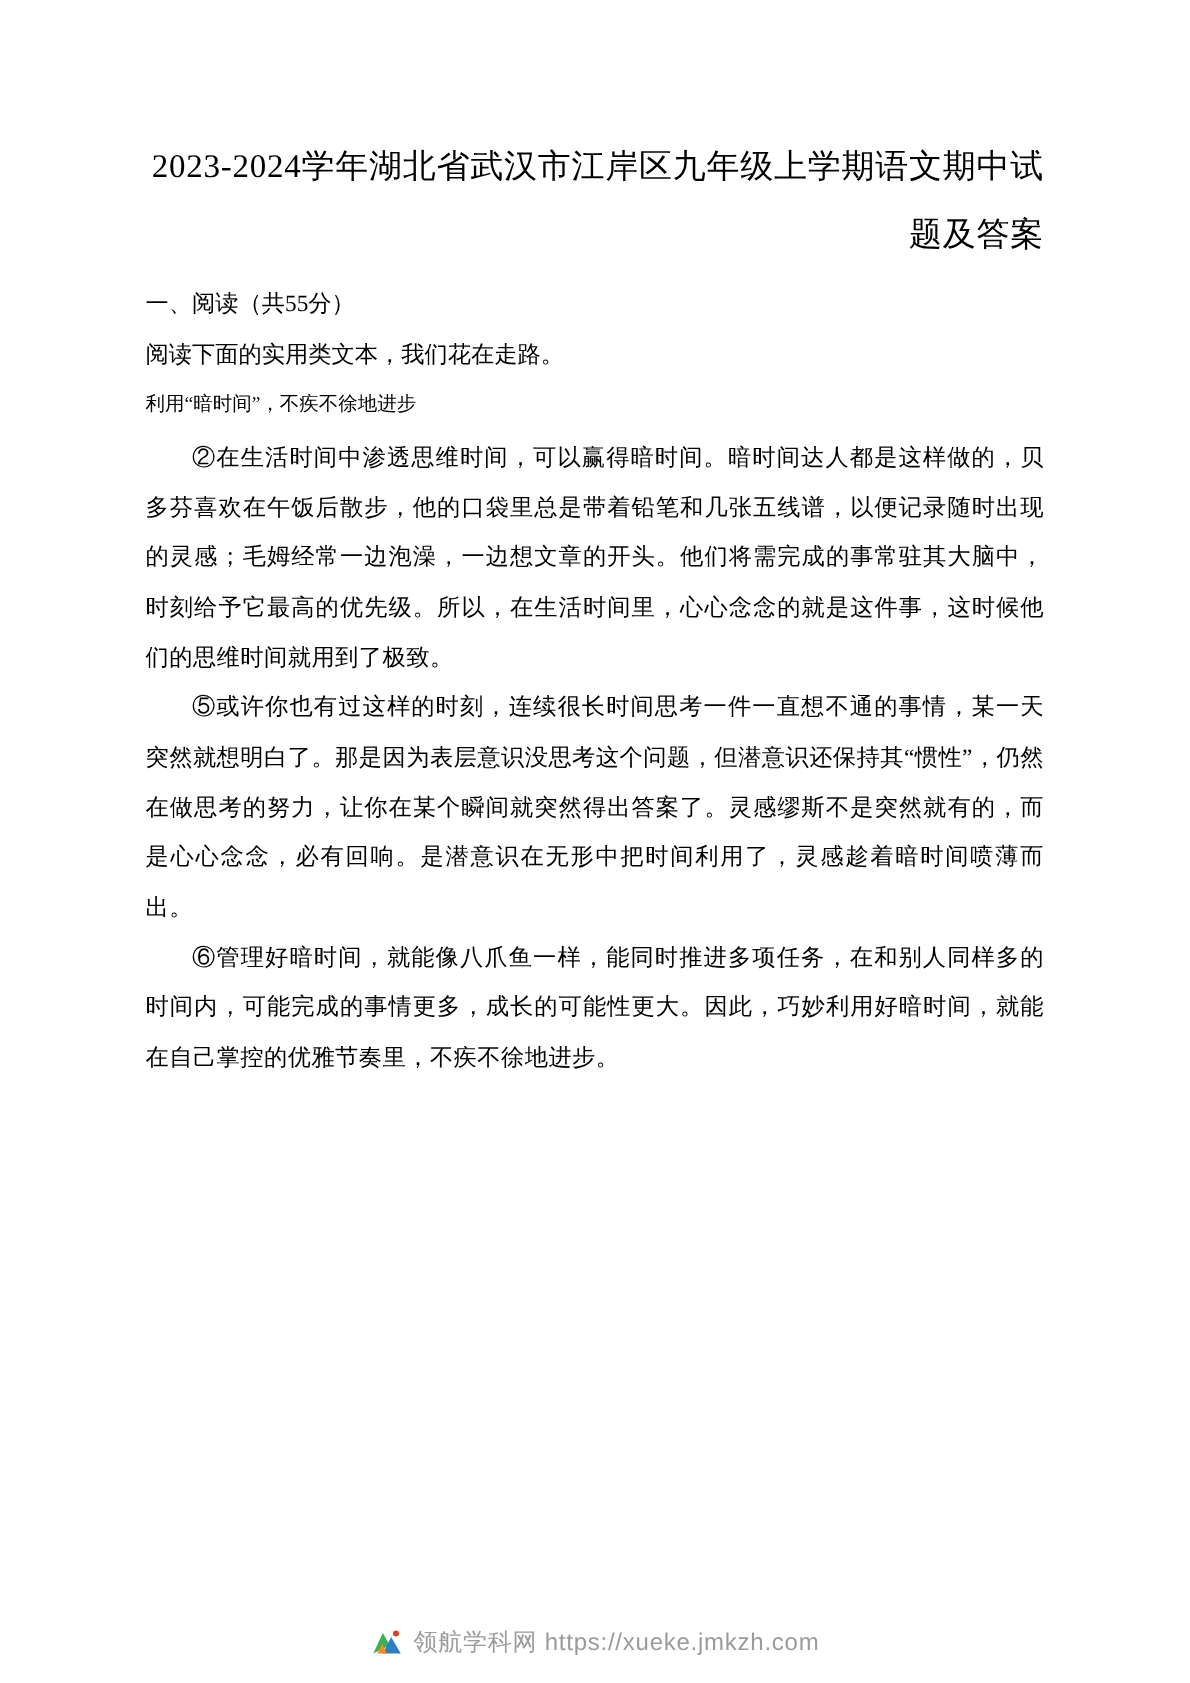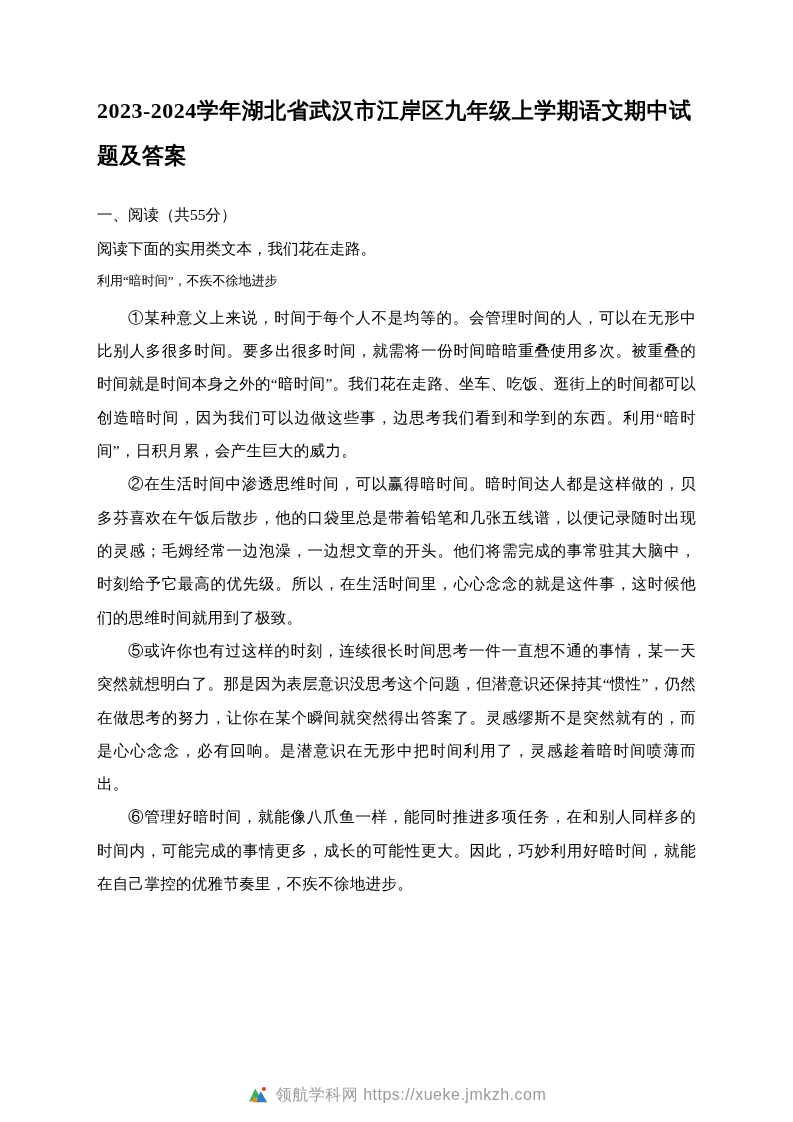--- a/index.html
+++ b/index.html
@@ -18,28 +18,28 @@
     color: #000000;
     overflow: hidden;
   }
 
   .content {
     padding: 88px 97px 0 97px;
   }
 
   .doc-title {
     font-size: 22px;
-    font-weight: bold;
+    font-weight: normal;
     line-height: 2.05;
-    text-align: left;
+    text-align: right;
     letter-spacing: 0.5px;
   }
 
   .section-heading {
-    margin-top: 20px;
+    margin-top: 8px;
     font-size: 15.5px;
     line-height: 2.15;
   }
 
   .intro-line {
     font-size: 15.5px;
     line-height: 2.15;
   }
 
   .article-title {
@@ -94,21 +94,20 @@
     <h1 class="doc-title">2023-2024学年湖北省武汉市江岸区九年级上学期语文期中试题及答案</h1>
 
     <div class="section-heading">一、阅读（共55分）</div>
 
     <div class="intro-line">阅读下面的实用类文本，我们花在走路。</div>
 
     <div class="article-title">利用“暗时间”，不疾不徐地进步</div>
 
     <div class="paragraphs">
 
-        <p>①某种意义上来说，时间于每个人不是均等的。会管理时间的人，可以在无形中比别人多很多时间。要多出很多时间，就需将一份时间暗暗重叠使用多次。被重叠的时间就是时间本身之外的“暗时间”。我们花在走路、坐车、吃饭、逛街上的时间都可以创造暗时间，因为我们可以边做这些事，边思考我们看到和学到的东西。利用“暗时间”，日积月累，会产生巨大的威力。</p>
 
         <p>②在生活时间中渗透思维时间，可以赢得暗时间。暗时间达人都是这样做的，贝多芬喜欢在午饭后散步，他的口袋里总是带着铅笔和几张五线谱，以便记录随时出现的灵感；毛姆经常一边泡澡，一边想文章的开头。他们将需完成的事常驻其大脑中，时刻给予它最高的优先级。所以，在生活时间里，心心念念的就是这件事，这时候他们的思维时间就用到了极致。</p>
 
 
 
         <p>⑤或许你也有过这样的时刻，连续很长时间思考一件一直想不通的事情，某一天突然就想明白了。那是因为表层意识没思考这个问题，但潜意识还保持其“惯性”，仍然在做思考的努力，让你在某个瞬间就突然得出答案了。灵感缪斯不是突然就有的，而是心心念念，必有回响。是潜意识在无形中把时间利用了，灵感趁着暗时间喷薄而出。</p>
 
         <p>⑥管理好暗时间，就能像八爪鱼一样，能同时推进多项任务，在和别人同样多的时间内，可能完成的事情更多，成长的可能性更大。因此，巧妙利用好暗时间，就能在自己掌控的优雅节奏里，不疾不徐地进步。</p>
       </div>
 

